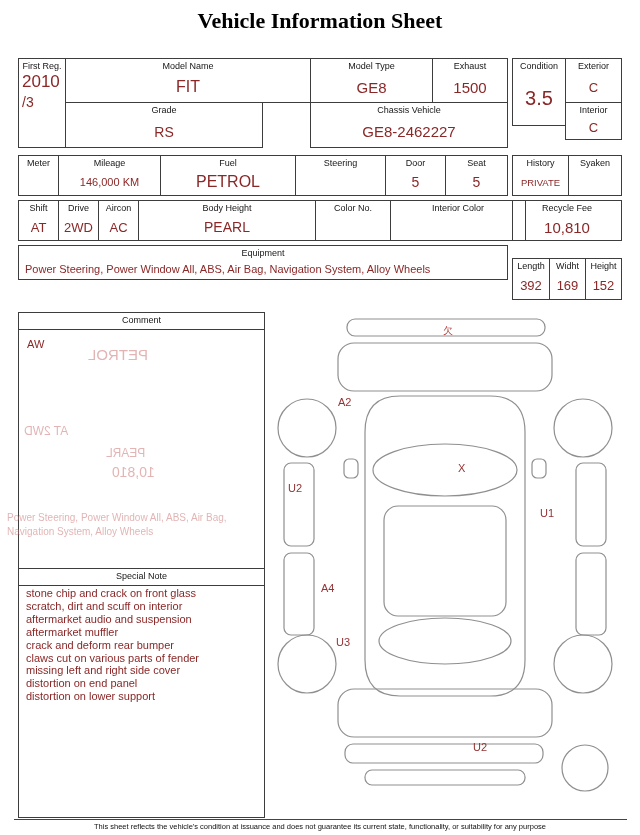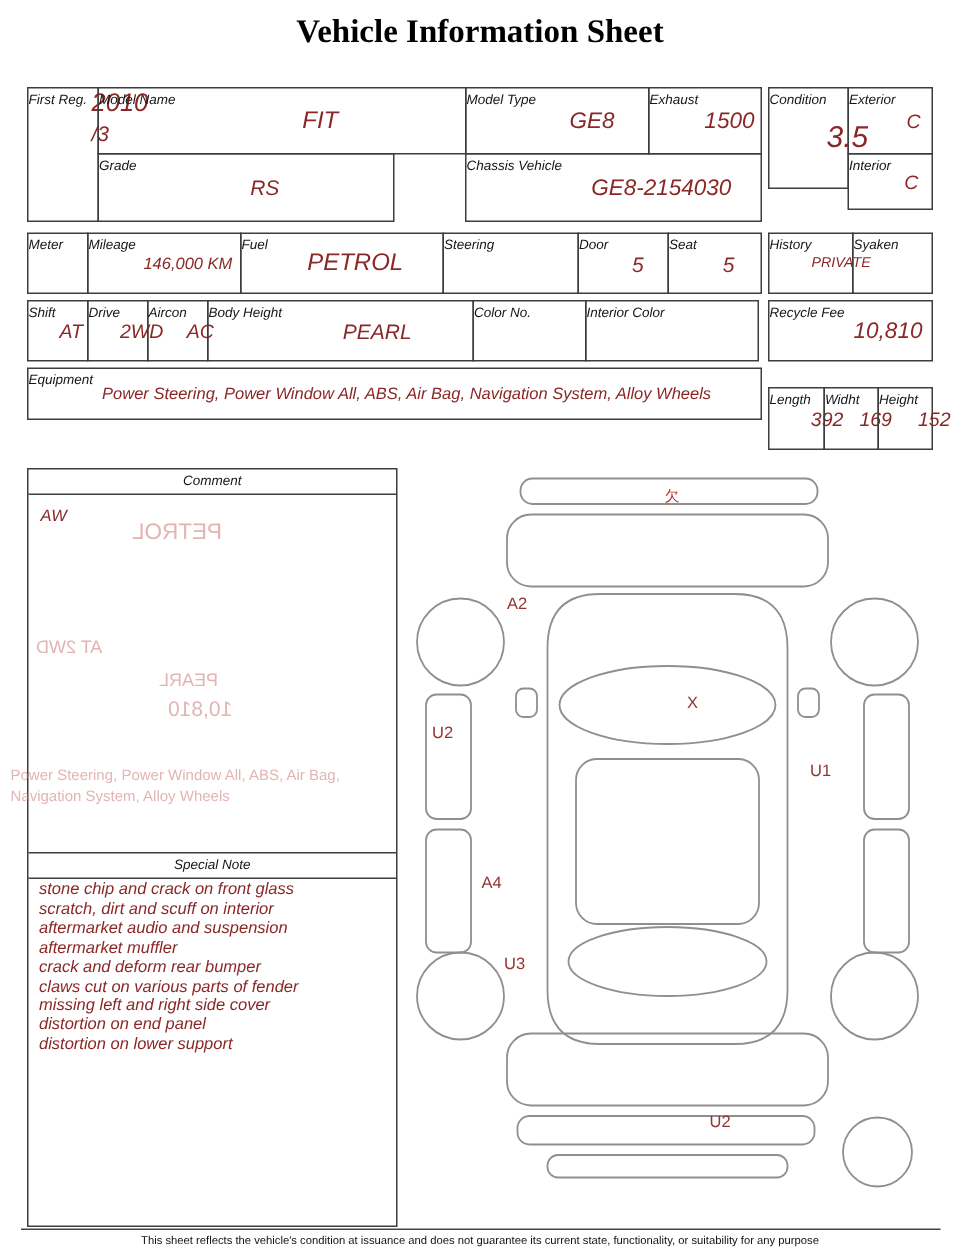--- a/index.html
+++ b/index.html
@@ -6,21 +6,21 @@
   body{
     width:640px;height:835px;position:relative;background:#fff;
     font-family:"Liberation Sans",sans-serif;overflow:hidden;
   }
   .title{
     position:absolute;top:8px;left:0;width:100%;text-align:center;
     font-family:"Liberation Serif",serif;font-size:22px;font-weight:bold;color:#000;
   }
   .cell{
     position:absolute;border:1px solid #3d3d3d;background:transparent;
-    display:flex;flex-direction:row;box-sizing:border-box;font-style:italic;
+    display:flex;flex-direction:column;box-sizing:border-box;
   }
   .lbl{
     font-size:9px;color:#161616;text-align:center;line-height:12px;
     padding-top:1px;white-space:nowrap;flex:0 0 12px;
   }
   .val{
     flex:1;display:flex;align-items:center;justify-content:center;
     color:#8a2727;white-space:nowrap;
   }
   .band{
@@ -62,21 +62,21 @@
   <div class="val" style="font-size:15px">1500</div>
 </div>
 
 <div class="cell" style="left:65px;top:102px;width:198px;height:46px">
   <div class="lbl">Grade</div>
   <div class="val" style="font-size:14px">RS</div>
 </div>
 
 <div class="cell" style="left:310px;top:102px;width:198px;height:46px">
   <div class="lbl">Chassis Vehicle</div>
-  <div class="val" style="font-size:15px">GE8-2154030</div>
+  <div class="val" style="font-size:15px">GE8-2462227</div>
 </div>
 
 <div class="cell" style="left:512px;top:58px;width:54px;height:68px">
   <div class="lbl">Condition</div>
   <div class="val" style="font-size:20px">3.5</div>
 </div>
 
 <div class="cell" style="left:565px;top:58px;width:57px;height:45px">
   <div class="lbl">Exterior</div>
   <div class="val" style="font-size:13px">C</div>
@@ -145,21 +145,21 @@
 <div class="cell" style="left:138px;top:200px;width:178px;height:41px">
   <div class="lbl">Body Height</div>
   <div class="val" style="font-size:14px">PEARL</div>
 </div>
 
 <div class="cell" style="left:315px;top:200px;width:76px;height:41px">
   <div class="lbl">Color No.</div>
   <div class="val" style="font-size:11px"></div>
 </div>
 
-<div class="cell" style="left:390px;top:200px;width:116px;height:41px">
+<div class="cell" style="left:390px;top:200px;width:136px;height:41px">
   <div class="lbl">Interior Color</div>
   <div class="val" style="font-size:11px"></div>
 </div>
 
 <div class="cell" style="left:512px;top:200px;width:110px;height:41px">
   <div class="lbl">Recycle Fee</div>
   <div class="val" style="font-size:15px">10,810</div>
 </div>
 
 <div class="cell" style="left:18px;top:245px;width:490px;height:35px">

